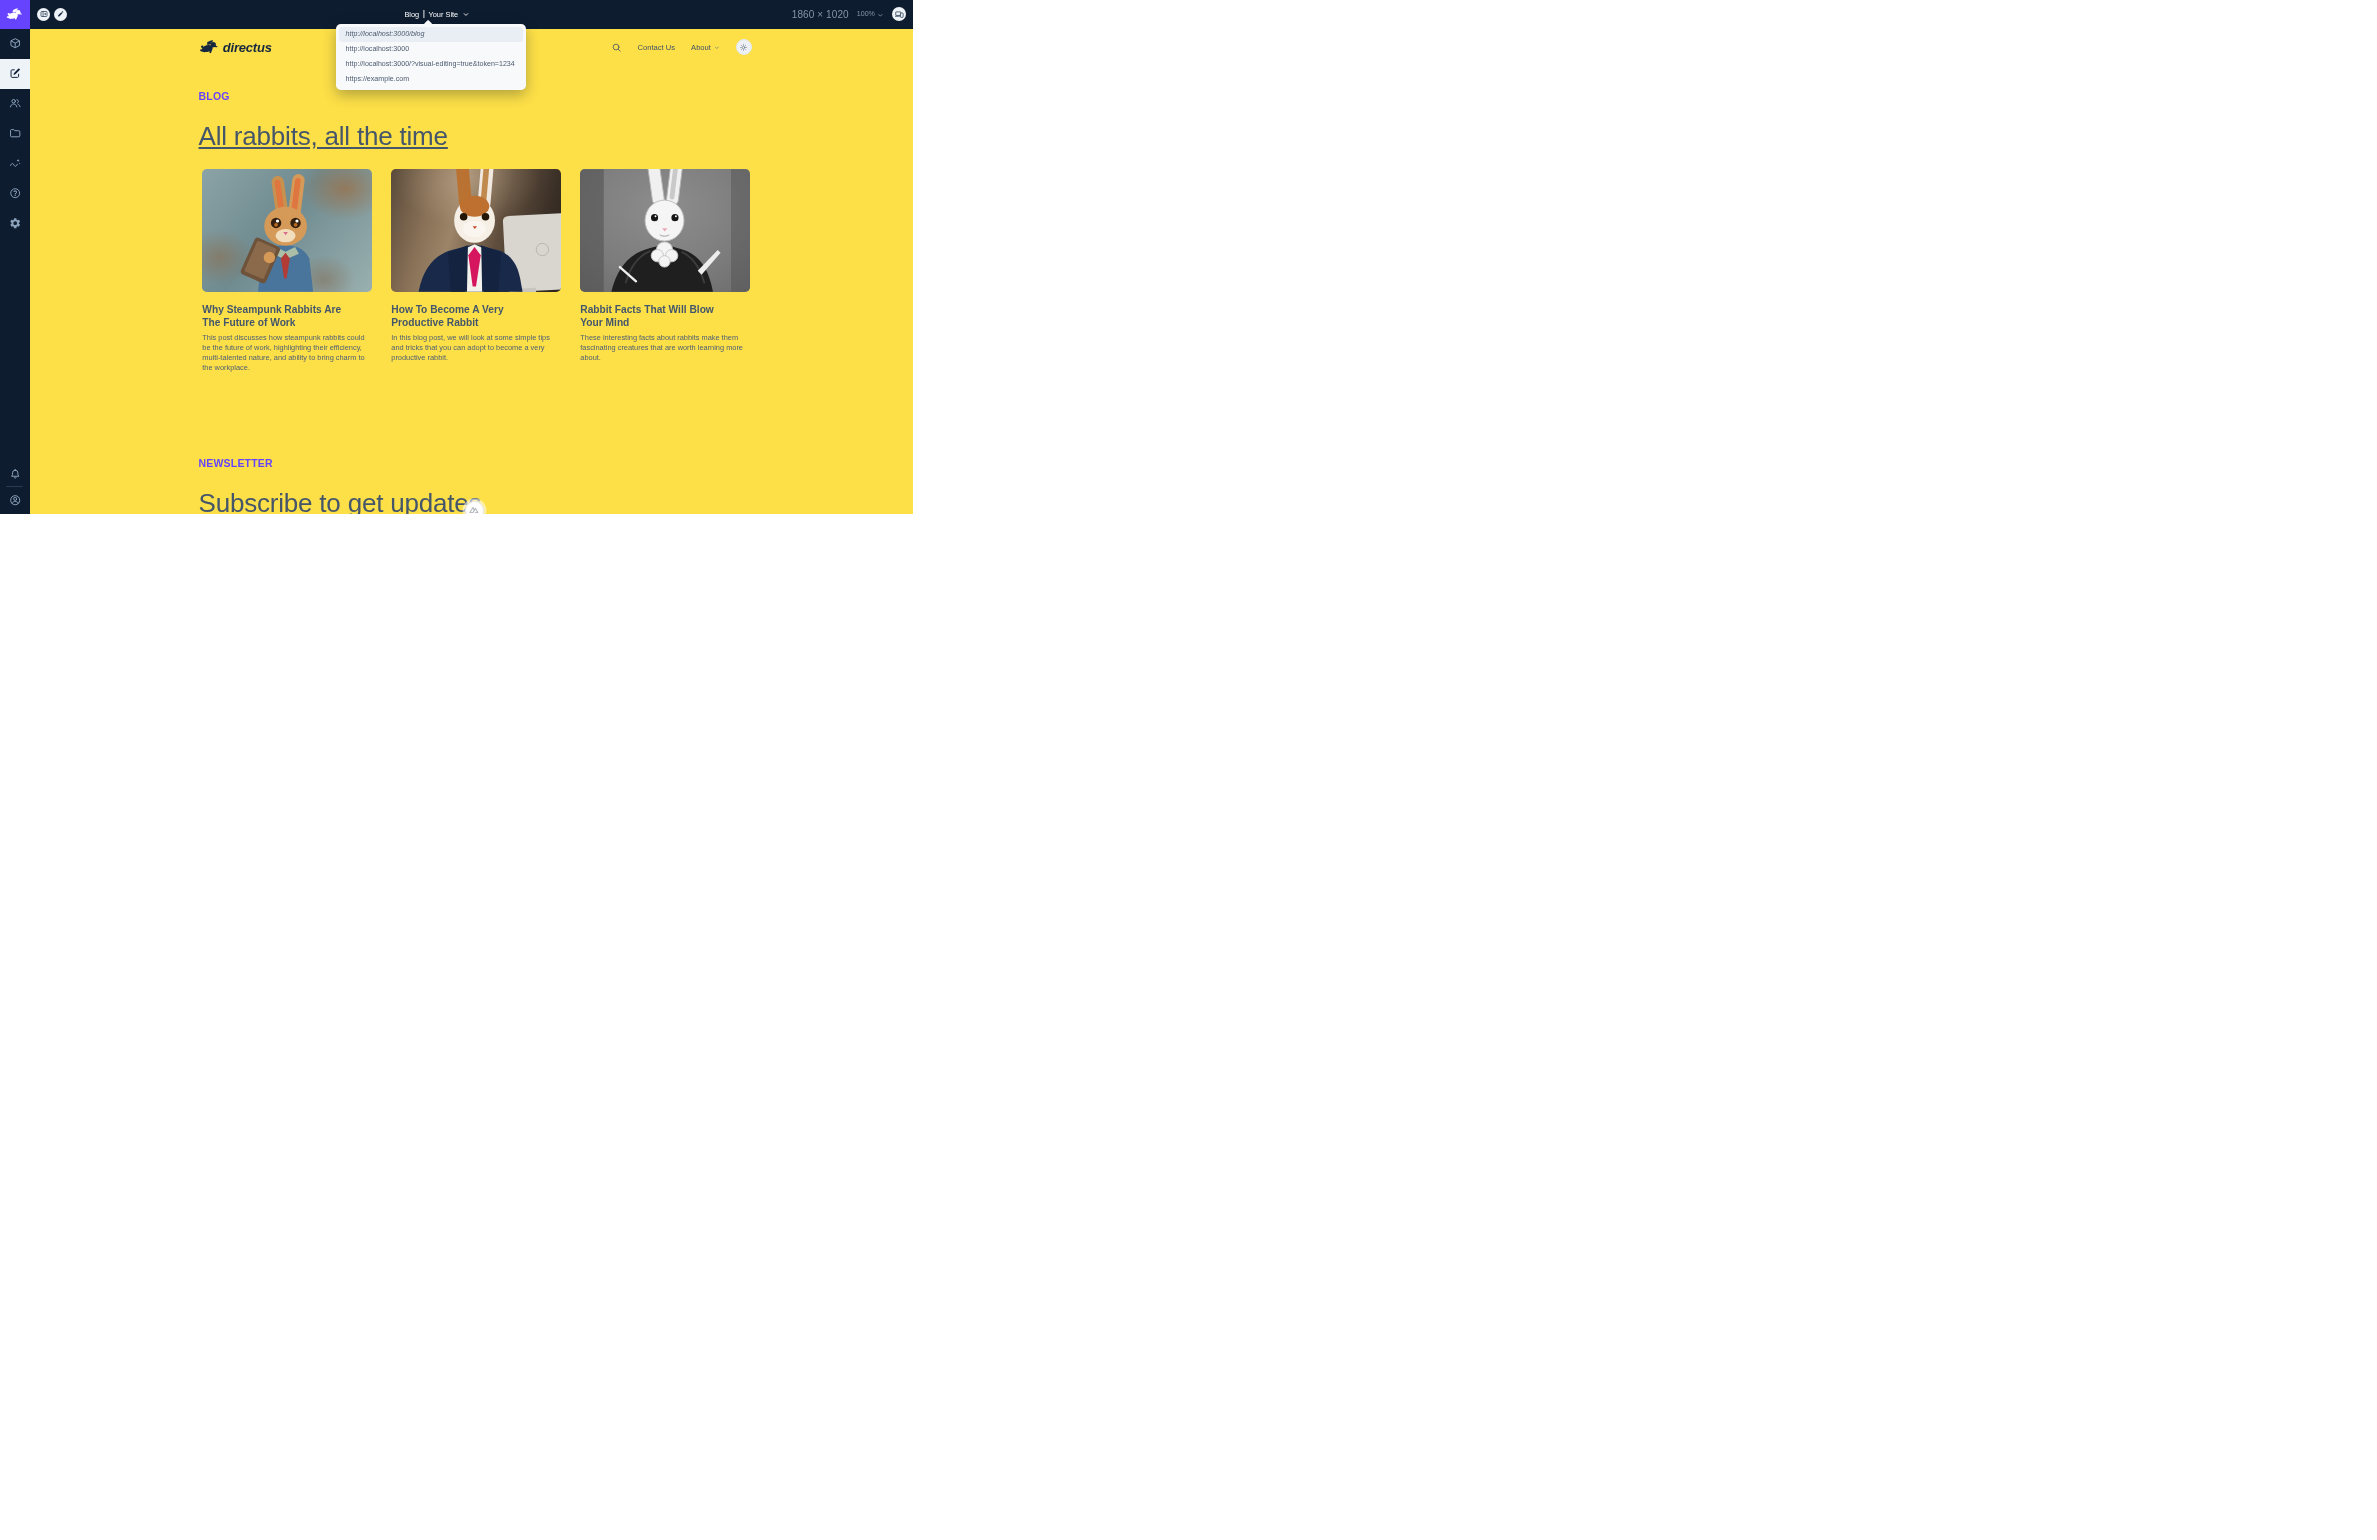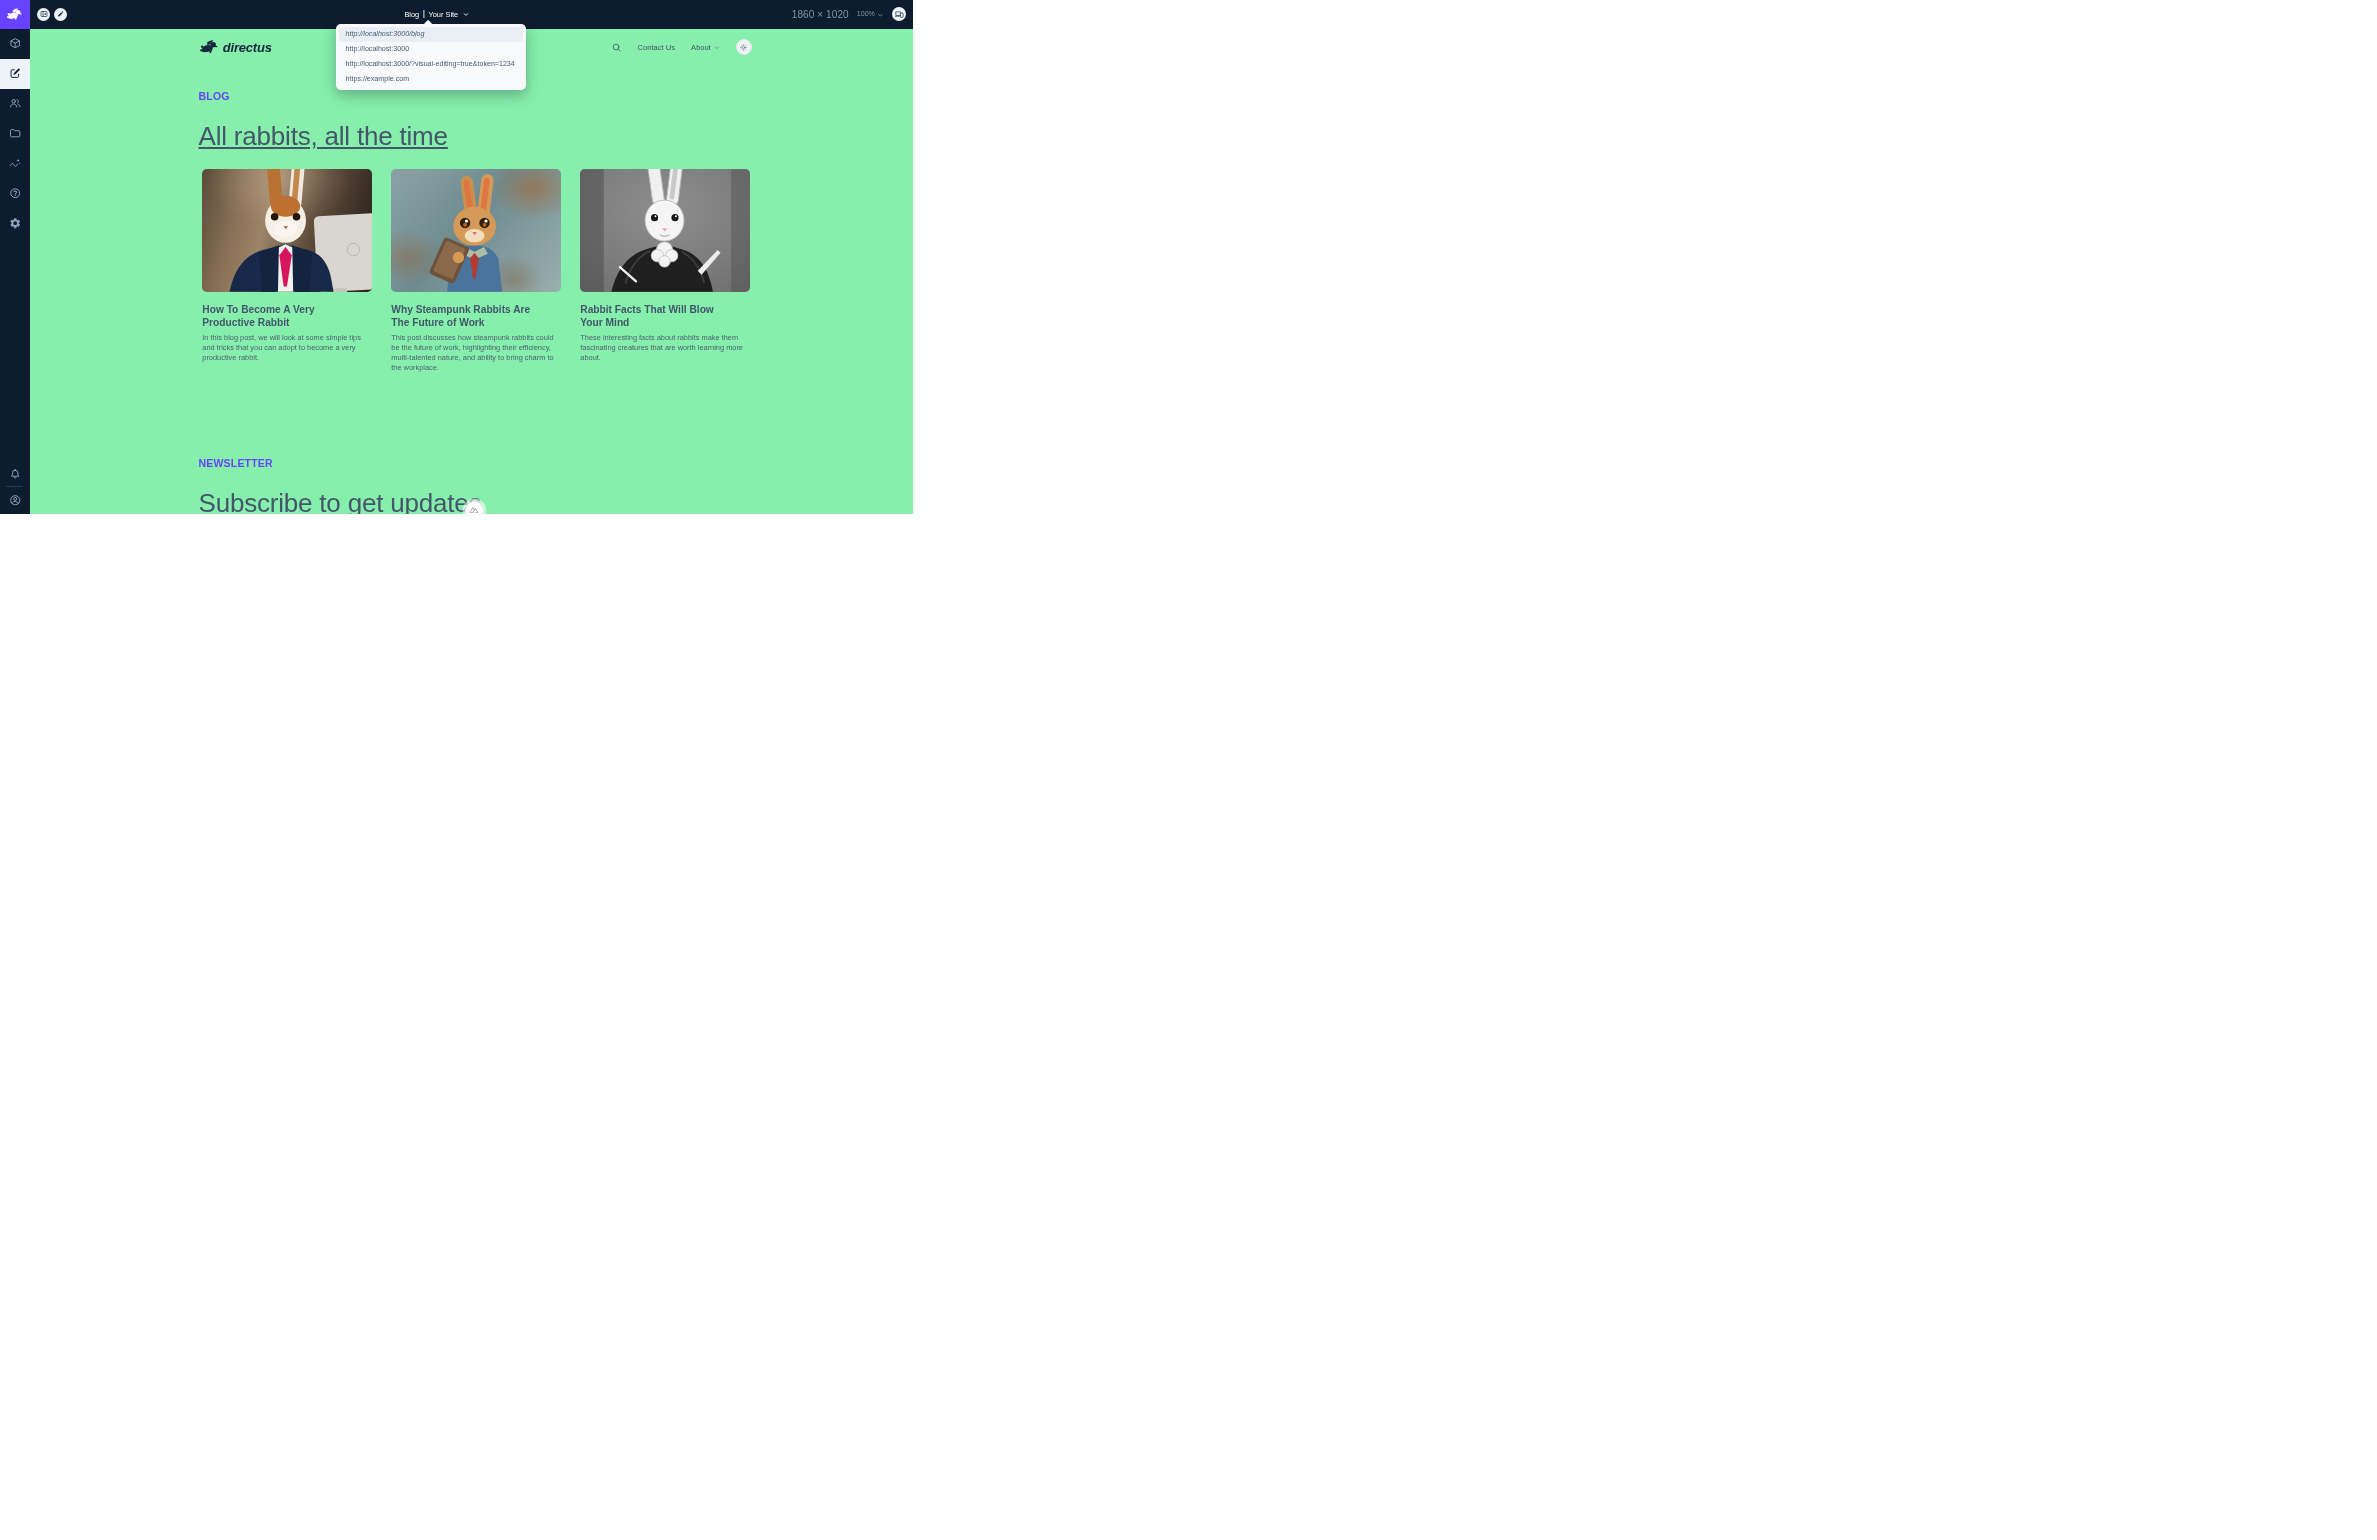--- a/index.html
+++ b/index.html
@@ -23,21 +23,21 @@
   .mb-bottom { margin-top: auto; display: flex; flex-direction: column; align-items: center; padding-bottom: 7.6px; }
   .mb-divider { width: 17px; height: 1px; border-radius: 0.5px; background: #2a3a50; margin: 5.7px 0 6.7px 0; }
 
   
   .url-popup { position: absolute; left: 336px; top: 24px; width: 190px; background: #f7f9fb; border-radius: 4.8px; padding: 2.9px; box-shadow: 0 4.8px 13.3px rgba(8,18,35,.3); z-index: 40; }
   .url-popup::before { content: ""; position: absolute; left: 89px; top: -2.9px; width: 6.2px; height: 6.2px; background: #f7f9fb; transform: rotate(45deg); border-radius: 1px; }
   .url-row { height: 15px; display: flex; align-items: center; padding: 0 6.7px; border-radius: 3.3px; font-size: 7.1px; color: #4c5b6f; cursor: pointer; white-space: nowrap; overflow: hidden; }
   .url-row.selected { background: #e9eef4; font-style: italic; }
 
   
-  .preview { position: absolute; left: 29.5px; top: 28.5px; width: 883px; height: 485px; background: #86efac; overflow: hidden; z-index: 10; }
+  .preview { position: absolute; left: 29.5px; top: 28.5px; width: 883px; height: 485px; background: #fde047; overflow: hidden; z-index: 10; }
   .container { width: 553px; margin-left: 169px; }
   .site-header { padding-top: 5.7px; height: 32px; display: flex; align-items: center; justify-content: space-between; }
   .brand { display: flex; align-items: center; gap: 4.3px; color: #16283f; cursor: pointer; }
   .brand-word { font-size: 13px; font-weight: 700; font-style: italic; letter-spacing: -0.2px; }
   .site-nav { display: flex; align-items: center; gap: 16px; }
   .nav-link { font-size: 7.6px; color: #41526a; text-decoration: none; cursor: pointer; display: flex; align-items: center; gap: 2.9px; }
   .theme-btn { width: 16px; height: 16px; border-radius: 50%; background: #eef1f5; border: 0.5px solid #e4e8ee; color: #5a6b80; display: flex; align-items: center; justify-content: center; cursor: pointer; }
   .search-btn { background: none; border: none; color: #3c4e63; cursor: pointer; display: flex; }
 
   .eyebrow { font-size: 10.5px; font-weight: 700; letter-spacing: 0.2px; color: #6644ff; }
@@ -245,20 +245,48 @@
           </button>
         </div>
       </div>
 
       <div class="eyebrow blog">BLOG</div>
       <h1 class="big-title">All rabbits, all the time</h1>
 
       <div class="cards">
 
         <article class="card">
+          <div class="card-img img1">
+            <svg viewBox="0 0 358 258" width="170" height="123">
+              <rect x="151" y="14" width="26" height="90" rx="13" fill="#c8914f" transform="rotate(-8 164 59)"></rect>
+              <rect x="157" y="22" width="12" height="70" rx="6" fill="#e0763f" transform="rotate(-8 163 57)"></rect>
+              <rect x="186" y="10" width="26" height="94" rx="13" fill="#d59a58" transform="rotate(7 199 57)"></rect>
+              <rect x="192" y="18" width="12" height="74" rx="6" fill="#e0763f" transform="rotate(7 198 55)"></rect>
+              <path d="M118 258l8-70c9-18 24-28 50-28s41 10 50 28l8 70z" fill="#49759c"></path>
+              <path d="M156 164l20 10 20-10 8 14-28 12-28-12z" fill="#aabfa6"></path>
+              <path d="M176 176l9 12-7 42h-5l-7-42z" fill="#b23c35"></path>
+              <ellipse cx="176" cy="120" rx="45" ry="41" fill="#d59a58"></ellipse>
+              <ellipse cx="176" cy="140" rx="21" ry="14" fill="#f2ddbd"></ellipse>
+              <circle cx="156" cy="113" r="11" fill="#35200f"></circle>
+                <circle cx="197" cy="113" r="11" fill="#35200f"></circle>
+              <circle cx="159" cy="109" r="3.4" fill="#fff"></circle>
+                <circle cx="200" cy="109" r="3.4" fill="#fff"></circle>
+              <circle cx="156" cy="117" r="4" fill="#b96a1f"></circle>
+                <circle cx="197" cy="117" r="4" fill="#b96a1f"></circle>
+              <path d="M171 132h10l-5 7z" fill="#d96f8a"></path>
+              <rect x="94" y="150" width="58" height="84" rx="7" fill="#6e523a" transform="rotate(24 123 192)"></rect>
+              <rect x="101" y="156" width="44" height="70" rx="4" fill="#8a6a4a" transform="rotate(24 123 191)"></rect>
+              <circle cx="142" cy="186" r="12" fill="#d59a58"></circle>
+            </svg>
+          </div>
+          <h3 class="card-title">Why Steampunk Rabbits Are The Future of Work</h3>
+          <p class="card-excerpt">This post discusses how steampunk rabbits could be the future of work, highlighting their efficiency, multi-talented nature, and ability to bring charm to the workplace.</p>
+        </article>
+
+        <article class="card">
           <div class="card-img img2">
             <svg viewBox="0 0 358 258" width="170" height="123">
               <g transform="rotate(-3 300 190)">
                 <rect x="240" y="96" width="140" height="160" rx="10" fill="#d9d5cf"></rect>
                 <rect x="272" y="250" width="30" height="30" fill="#c8c4be"></rect>
                 <circle cx="320" cy="170" r="13" fill="none" stroke="#b9b5af" stroke-width="2"></circle>
               </g>
               <rect x="140" y="-20" width="27" height="106" rx="13" fill="#b97232" transform="rotate(-5 153 33)"></rect>
               <rect x="186" y="-24" width="27" height="110" rx="13" fill="#f1e9df" transform="rotate(5 199 31)"></rect>
               <rect x="192" y="-16" width="12" height="92" rx="6" fill="#c08a4f" transform="rotate(5 198 30)"></rect>
@@ -270,48 +298,20 @@
               <ellipse cx="176" cy="108" rx="43" ry="47" fill="#f5efe6"></ellipse>
               <ellipse cx="176" cy="78" rx="31" ry="22" fill="#bd7030"></ellipse>
               <ellipse cx="176" cy="126" rx="24" ry="17" fill="#faf6ef"></ellipse>
               <circle cx="153" cy="100" r="8" fill="#241708"></circle>
                 <circle cx="199" cy="100" r="8" fill="#241708"></circle>
               <path d="M172 120h9l-4.5 6z" fill="#c6452f"></path>
             </svg>
           </div>
           <h3 class="card-title">How To Become A Very Productive Rabbit</h3>
           <p class="card-excerpt">In this blog post, we will look at some simple tips and tricks that you can adopt to become a very productive rabbit.</p>
-        </article>
-
-        <article class="card">
-          <div class="card-img img1">
-            <svg viewBox="0 0 358 258" width="170" height="123">
-              <rect x="151" y="14" width="26" height="90" rx="13" fill="#c8914f" transform="rotate(-8 164 59)"></rect>
-              <rect x="157" y="22" width="12" height="70" rx="6" fill="#e0763f" transform="rotate(-8 163 57)"></rect>
-              <rect x="186" y="10" width="26" height="94" rx="13" fill="#d59a58" transform="rotate(7 199 57)"></rect>
-              <rect x="192" y="18" width="12" height="74" rx="6" fill="#e0763f" transform="rotate(7 198 55)"></rect>
-              <path d="M118 258l8-70c9-18 24-28 50-28s41 10 50 28l8 70z" fill="#49759c"></path>
-              <path d="M156 164l20 10 20-10 8 14-28 12-28-12z" fill="#aabfa6"></path>
-              <path d="M176 176l9 12-7 42h-5l-7-42z" fill="#b23c35"></path>
-              <ellipse cx="176" cy="120" rx="45" ry="41" fill="#d59a58"></ellipse>
-              <ellipse cx="176" cy="140" rx="21" ry="14" fill="#f2ddbd"></ellipse>
-              <circle cx="156" cy="113" r="11" fill="#35200f"></circle>
-                <circle cx="197" cy="113" r="11" fill="#35200f"></circle>
-              <circle cx="159" cy="109" r="3.4" fill="#fff"></circle>
-                <circle cx="200" cy="109" r="3.4" fill="#fff"></circle>
-              <circle cx="156" cy="117" r="4" fill="#b96a1f"></circle>
-                <circle cx="197" cy="117" r="4" fill="#b96a1f"></circle>
-              <path d="M171 132h10l-5 7z" fill="#d96f8a"></path>
-              <rect x="94" y="150" width="58" height="84" rx="7" fill="#6e523a" transform="rotate(24 123 192)"></rect>
-              <rect x="101" y="156" width="44" height="70" rx="4" fill="#8a6a4a" transform="rotate(24 123 191)"></rect>
-              <circle cx="142" cy="186" r="12" fill="#d59a58"></circle>
-            </svg>
-          </div>
-          <h3 class="card-title">Why Steampunk Rabbits Are The Future of Work</h3>
-          <p class="card-excerpt">This post discusses how steampunk rabbits could be the future of work, highlighting their efficiency, multi-talented nature, and ability to bring charm to the workplace.</p>
         </article>
 
         <article class="card">
           <div class="card-img img3">
             <svg viewBox="0 0 358 258" width="170" height="123">
               <rect x="0" y="0" width="50" height="258" fill="#4a4a4a" opacity=".5"></rect>
               <rect x="318" y="0" width="40" height="258" fill="#4a4a4a" opacity=".4"></rect>
               <rect x="146" y="-40" width="25" height="116" rx="12" fill="#f0f0f0" stroke="#b5b5b5" stroke-width="2" transform="rotate(-8 158 18)"></rect>
               <rect x="188" y="-42" width="25" height="118" rx="12" fill="#f0f0f0" stroke="#b5b5b5" stroke-width="2" transform="rotate(7 200 17)"></rect>
               <rect x="194" y="-32" width="10" height="96" rx="5" fill="#c9c9c9" transform="rotate(7 199 16)"></rect>

